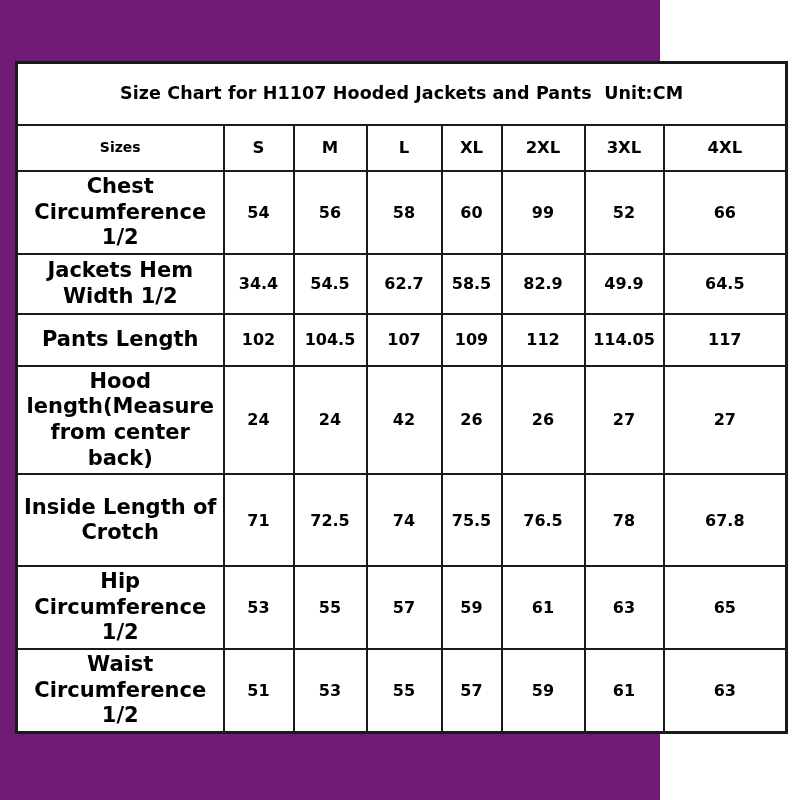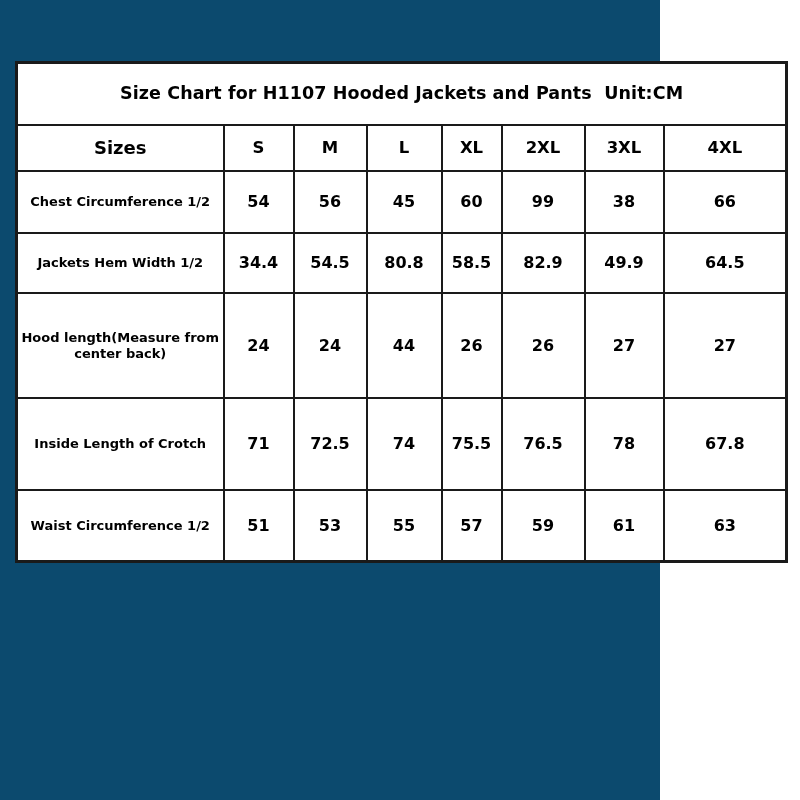--- a/index.html
+++ b/index.html
@@ -12,21 +12,21 @@
     height: 800px;
     font-family: "DejaVu Sans", "Liberation Sans", sans-serif;
     color: #000000;
     overflow: hidden;
   }
 
   #page {
     position: relative;
     width: 660px;
     height: 800px;
-    background: #0c4a6e;
+    background: #701a75;
   }
 
   .chart-wrap {
     position: absolute;
     left: 15px;
     top: 61px;
     width: 770px;
   }
 
   table.size-chart {
@@ -55,26 +55,26 @@
     letter-spacing: 0.1px;
     white-space: pre;
   }
 
   
   .hdr-row td {
     height: 40px;
     font-size: 16.5px;
   }
   .hdr-row td.label-col {
-    font-size: 18px;
+    font-size: 14px;
   }
 
   
   .label-col {
-    font-size: 13px;
+    font-size: 21px;
     padding-left: 5px;
     padding-right: 5px;
   }
   .val-col {
     font-size: 16px;
   }
 
   
   .r-h56 td { height: 56px; }
   .r-h54 td { height: 54px; }
@@ -114,63 +114,83 @@
           <td class="val-col">XL</td>
           <td class="val-col">2XL</td>
           <td class="val-col">3XL</td>
           <td class="val-col">4XL</td>
         </tr>
 
         <tr class="r-h56">
           <td class="label-col">Chest Circumference 1/2</td>
           <td class="val-col">54</td>
           <td class="val-col">56</td>
-          <td class="val-col">45</td>
+          <td class="val-col">58</td>
           <td class="val-col">60</td>
           <td class="val-col">99</td>
-          <td class="val-col">38</td>
+          <td class="val-col">52</td>
           <td class="val-col">66</td>
         </tr>
 
         <tr class="r-h54">
           <td class="label-col">Jackets Hem Width 1/2</td>
           <td class="val-col">34.4</td>
           <td class="val-col">54.5</td>
-          <td class="val-col">80.8</td>
+          <td class="val-col">62.7</td>
           <td class="val-col">58.5</td>
           <td class="val-col">82.9</td>
           <td class="val-col">49.9</td>
           <td class="val-col">64.5</td>
         </tr>
 
 
 
+        <tr class="r-h46">
+          <td class="label-col">Pants Length</td>
+          <td class="val-col">102</td>
+          <td class="val-col">104.5</td>
+          <td class="val-col">107</td>
+          <td class="val-col">109</td>
+          <td class="val-col">112</td>
+          <td class="val-col">114.05</td>
+          <td class="val-col">117</td>
+        </tr>
 
         <tr class="r-h99">
           <td class="label-col">Hood length(Measure from center back)</td>
           <td class="val-col">24</td>
           <td class="val-col">24</td>
-          <td class="val-col">44</td>
+          <td class="val-col">42</td>
           <td class="val-col">26</td>
           <td class="val-col">26</td>
           <td class="val-col">27</td>
           <td class="val-col">27</td>
         </tr>
 
         <tr class="r-h86">
           <td class="label-col">Inside Length of Crotch</td>
           <td class="val-col">71</td>
           <td class="val-col">72.5</td>
           <td class="val-col">74</td>
           <td class="val-col">75.5</td>
           <td class="val-col">76.5</td>
           <td class="val-col">78</td>
           <td class="val-col">67.8</td>
         </tr>
 
+        <tr class="r-h47">
+          <td class="label-col">Hip Circumference 1/2</td>
+          <td class="val-col">53</td>
+          <td class="val-col">55</td>
+          <td class="val-col">57</td>
+          <td class="val-col">59</td>
+          <td class="val-col">61</td>
+          <td class="val-col">63</td>
+          <td class="val-col">65</td>
+        </tr>
 
         <tr class="r-h65">
           <td class="label-col">Waist Circumference 1/2</td>
           <td class="val-col">51</td>
           <td class="val-col">53</td>
           <td class="val-col">55</td>
           <td class="val-col">57</td>
           <td class="val-col">59</td>
           <td class="val-col">61</td>
           <td class="val-col">63</td>

